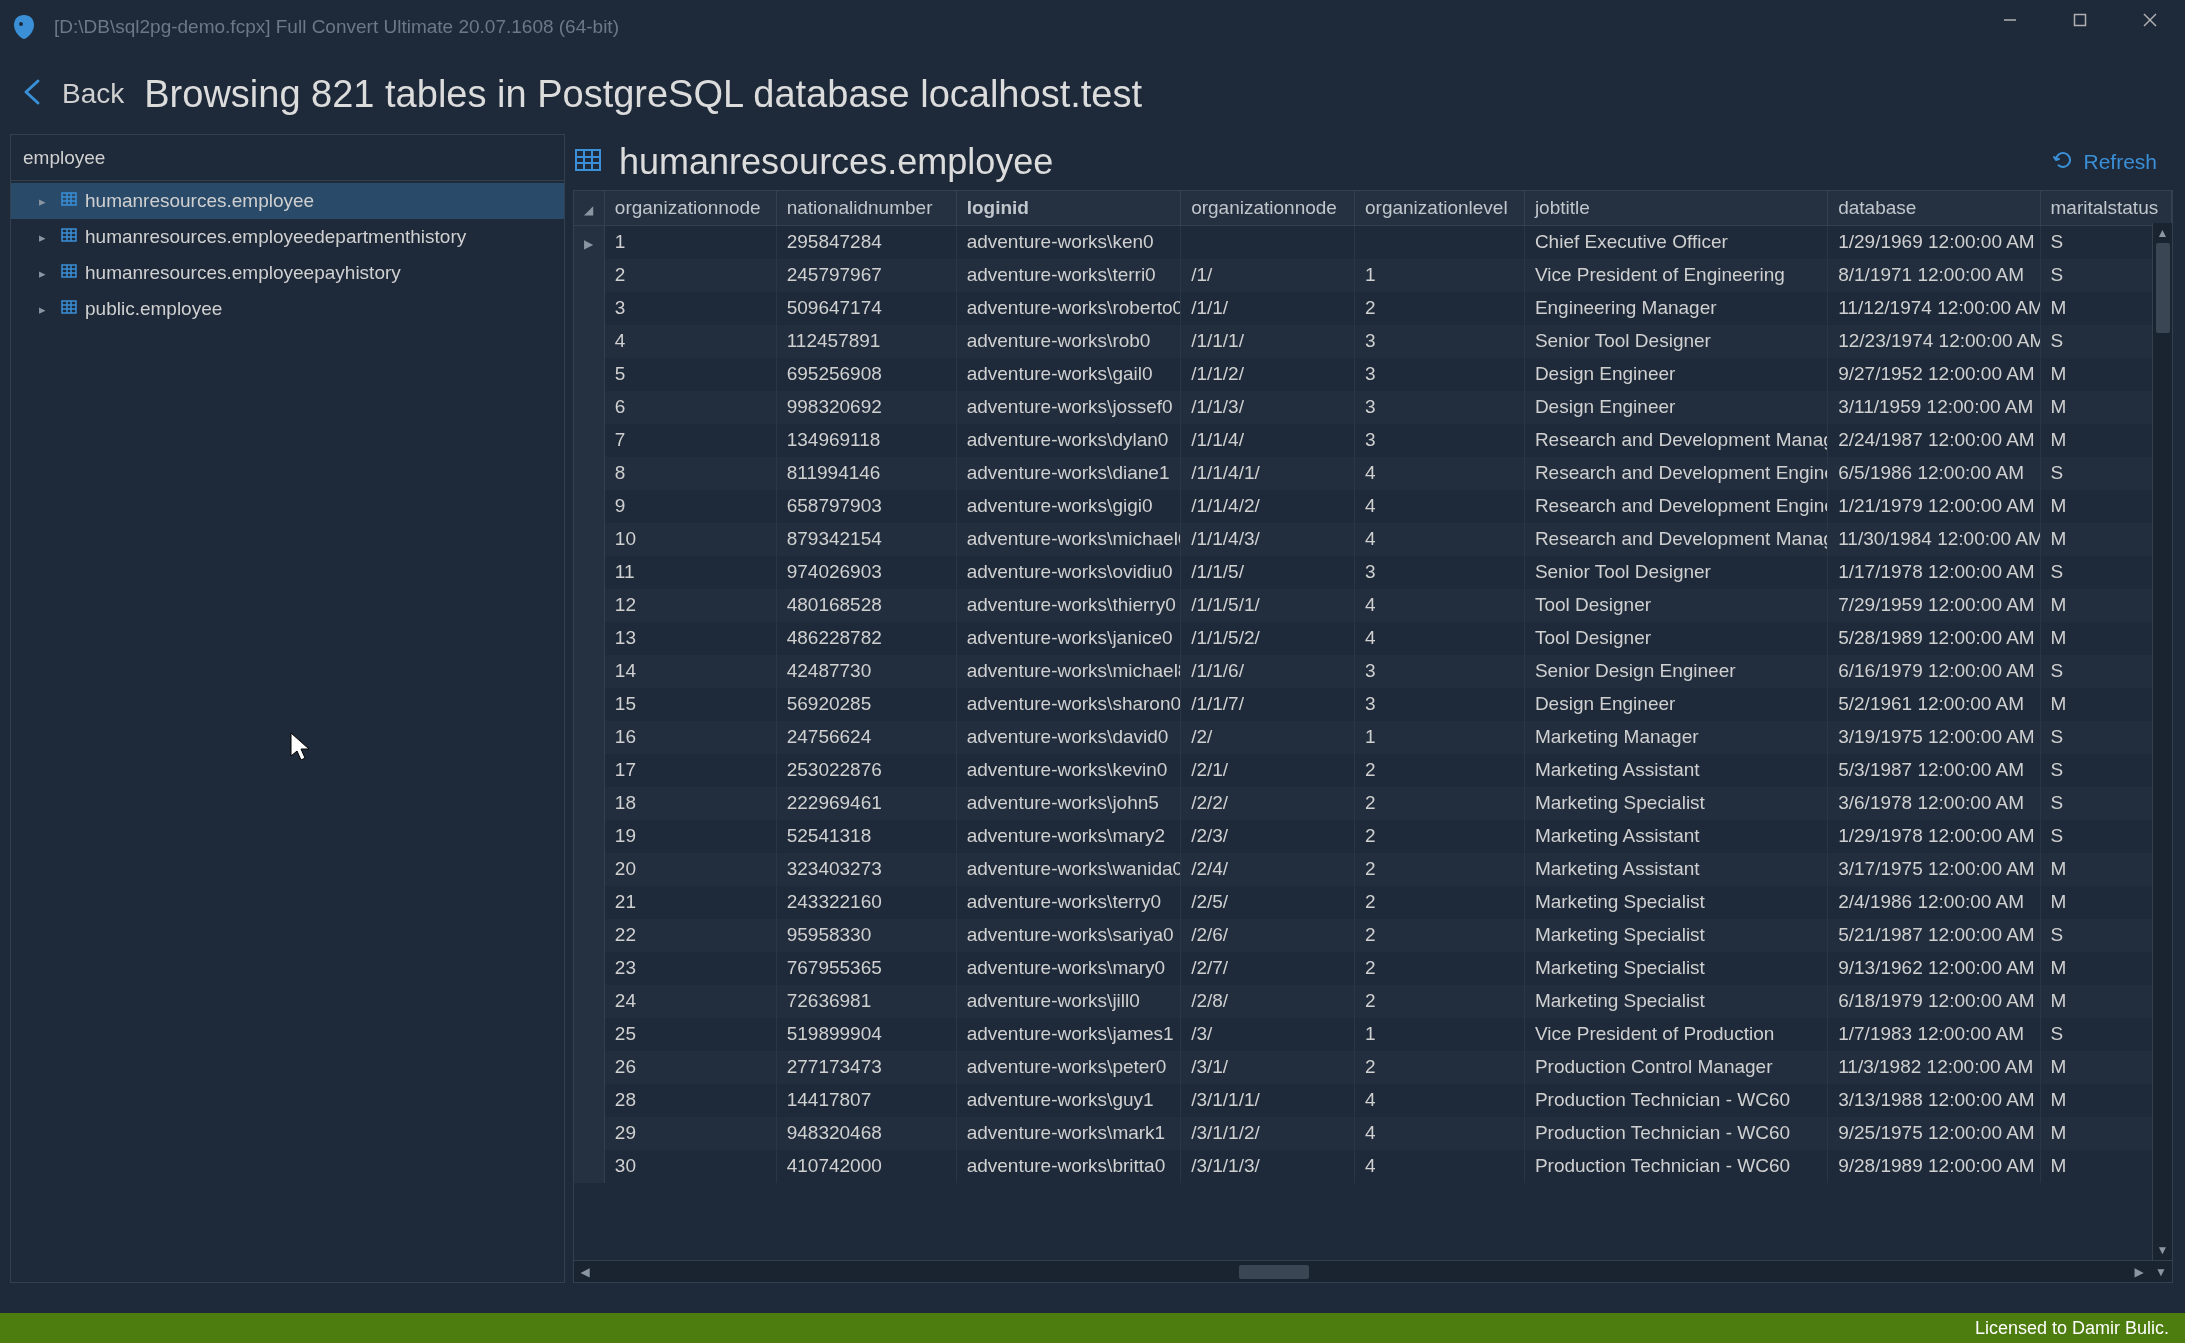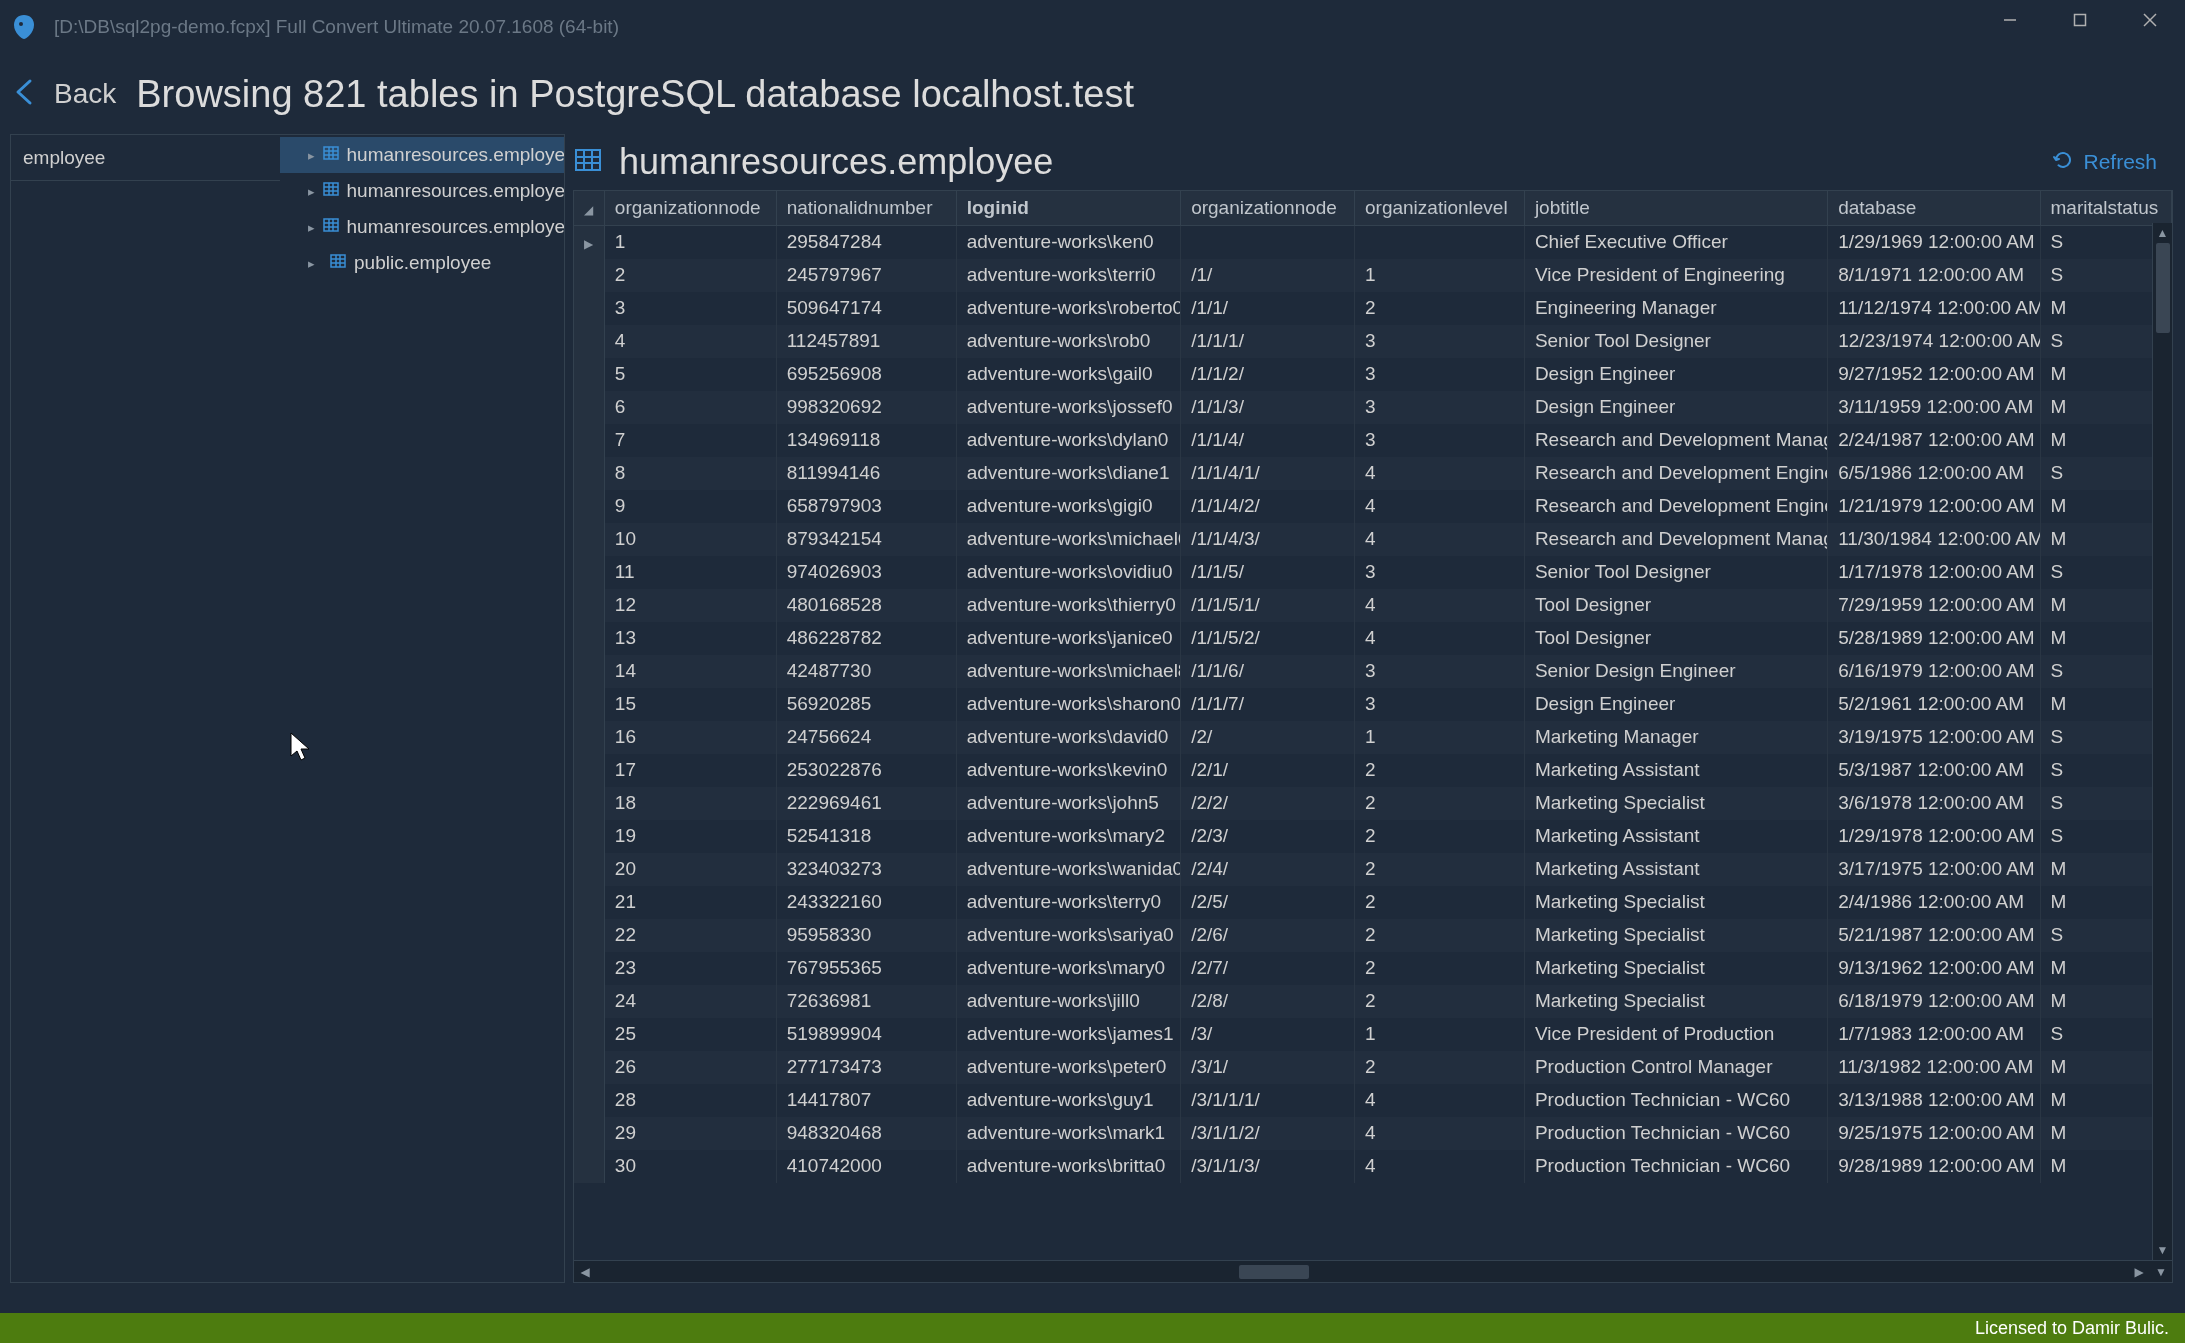--- a/index.html
+++ b/index.html
@@ -39,21 +39,21 @@
     width: 70px; height: 40px;
     display:flex; align-items:center; justify-content:center;
     color: #b0b0b0;
   }
 
   
   .header-row {
     height: 80px;
     display:flex;
     align-items:center;
-    padding: 0 8px;
+    padding: 0 16px;
     gap: 20px;
     text-align: center;
   }
   .back-btn {
     display:flex; align-items:center; gap:12px;
     color: #d0d0d0;
     cursor:pointer;
   }
   .back-arrow { color:#3a8fd6; }
   .back-label { font-size: 28px; font-weight:300;}
@@ -67,21 +67,21 @@
   .main {
     flex:1;
     display:flex;
     min-height:0;
   }
 
   
   .sidebar {
     width: 555px;
     display:flex;
-    flex-direction:row;
+    flex-direction:column;
     border: 1px solid #33414f;
     margin-left: 10px;
     margin-right: 8px;
     margin-bottom: 30px;
   }
   .search-box {
     height: 46px;
     background: #1e2a3a;
     border-bottom: 1px solid #33414f;
     display:flex;

